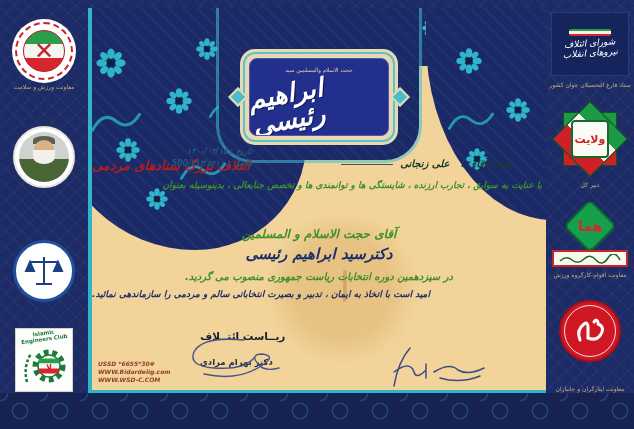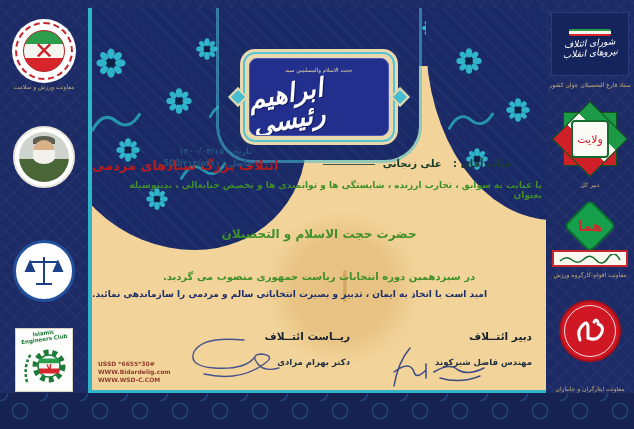--- a/index.html
+++ b/index.html
@@ -78,21 +78,21 @@
   .council-script{ color:#fff; font-family:"DejaVu Serif", serif; font-size:9px; font-style:italic;
      text-align:center; line-height:1.15; transform:rotate(-4deg); }
   
   .star-badge{ top:108px; width:62px; height:62px; }
   .star-sq{ position:absolute; inset:4px;
      background:linear-gradient(180deg,#1d9a45 0 30%, #f7f7f2 30% 62%, #cf2027 62%);
      border:1px solid #11531f; }
   .star-sq.r45{ transform:rotate(45deg); }
   .star-core{ position:absolute; inset:12px; background:#fbfbf6; border-radius:4px;
      display:flex; align-items:center; justify-content:center; border:2px solid #156b2d; }
-  .star-core span{ color:#cf2027; font-weight:normal; font-size:11px;text-align:center; }
+  .star-core span{ color:#cf2027; font-weight:bold; font-size:11px;text-align:center; }
   
   .homa-badge{ top:203px; width:46px; height:46px; }
   .homa-diamond{ position:absolute; inset:4px; transform:rotate(45deg); background:#16a04c;
      border:2px solid #0c6a30; border-radius:6px; display:flex; align-items:center; justify-content:center; }
   .homa-diamond span{ transform:rotate(-45deg); color:#d8262c; font-weight:bold; font-size:14px; }
   .homa-banner{ position:absolute; left:50%; transform:translateX(-50%); top:250px;
      width:76px; height:17px; background:#fbf8ef; border:2px solid #c8242b;
      display:flex; align-items:center; justify-content:center; overflow:hidden; }
   .homa-banner svg{ display:block; }
   
@@ -138,21 +138,21 @@
     text-shadow:1px 1px 0 #101a5c;
   }
   
   .watermark{ position:absolute; z-index:2; left:170px; top:205px; width:160px; height:150px;
      border-radius:50%;
      background:radial-gradient(circle, rgba(214,166,95,.38) 0 45%, rgba(214,166,95,.15) 60%, transparent 72%);
      display:flex; align-items:center; justify-content:center; }
   .watermark span{ color:rgba(188,138,63,.5); font-size:40px; font-family:"DejaVu Serif", serif;
      font-style:italic; transform:rotate(-14deg); }
   
-  .ctext{ position:absolute; z-index:5; }
+  .ctext{ position:absolute; z-index:5;font-style:italic; }
   .coalition-title{ left:0; width:100%; top:150px; 
      color:#b91c1c; font-weight:bold; font-size:13px; }
   .meta{ left:20px; top:138px; width:140px; direction:rtl; text-align:right;
      color:#27577d; font-size:8px; font-weight:bold; line-height:1.55; }
   .recipient{ left:215px; top:150px; width:205px; direction:rtl; text-align:right;
      color:#1e3c34; font-size:10px; font-weight:bold; }
   .recipient .rname{ color:#143826; margin-right:8px; }
   .recipient .uline{ display:inline-block; width:52px; border-bottom:1.3px solid #3a5a50;
      margin-right:4px; transform:translateY(-2px); }
   .intro{ left:8px; width:442px; top:172px; text-align:right; direction:rtl;
@@ -160,21 +160,21 @@
   .position-title{ left:0; width:100%; top:192px; text-align:center; direction:rtl;
      color:#cf1f26; font-weight:bold; font-size:15px; }
   .honorific{ left:0; width:100%; top:219px; text-align:center; direction:rtl;
      color:#3f8f2a; font-weight:bold; font-size:12px; }
   .appointee{ left:0; width:100%; top:237px; text-align:center; direction:rtl;
      color:#1d2f6b; font-weight:bold; font-size:15px; }
   .appointment{ left:0; width:100%; top:263px; text-align:center; direction:rtl;
      color:#3f8f2a; font-weight:bold; font-size:10px; }
   .hope{ left:0; width:100%; top:281px; text-align:left; direction:rtl;
      color:#1d2f6b; font-weight:bold; font-size:9px; }
-  .sig-block{ position:absolute; z-index:5; width:150px; text-align:right; direction:rtl; }
+  .sig-block{ position:absolute; z-index:5; width:150px; text-align:left; direction:rtl; }
   .sig-block .sig-title{ color:#17202c; font-weight:bold; font-size:10.5px; }
   .sig-block .sig-name{ color:#21303f; font-weight:bold; font-size:8.5px; margin-top:15px; }
   .sig-block.lft{ left:108px; top:322px; }
   .sig-block.rgt{ left:300px; top:322px; width:140px; }
   .sig-svg{ position:absolute; z-index:6; }
   .sig-svg.lft{ left:92px; top:326px; }
   .sig-svg.rgt{ left:288px; top:334px; }
   .footer-links{ left:6px; top:352px; direction:ltr; text-align:left;
      color:#913c2e; font-size:6px; line-height:1.35; font-weight:bold; }
 </style>
@@ -346,36 +346,33 @@
       </div>
     </div>
 
     <div class="ctext recipient">
       <span>جناب آقای :</span>
       <span class="rname">علی زنجانی</span>
       <span class="uline"></span>
     </div>
 
     <div class="ctext intro">با عنایت به سوابق ، تجارب ارزنده ، شایستگی ها و توانمندی ها و تخصص جنابعالی ، بدینوسیله بعنوان</div>
-    <div class="ctext honorific">حضرت حجت الاسلام و التحصیلان</div>
+    <div class="ctext honorific">آقای حجت الاسلام و المسلمین</div>
+    <div class="ctext appointee">دکترسید ابراهیم رئیسی</div>
     <div class="ctext appointment">در سیزدهمین دوره انتخابات ریاست جمهوری منصوب می گردید.</div>
     <div class="ctext hope">امید است با اتخاذ به ایمان ، تدبیر و بصیرت انتخاباتی سالم و مردمی را سازماندهی نمائید.</div>
 
     <div class="sig-block lft">
       <div class="sig-title">ریــاست ائتــلاف</div>
       <div class="sig-name">دکتر بهرام مرادی</div>
     </div>
     <svg class="sig-svg lft" width="115" height="48" viewBox="0 0 115 48">
       <path d="M60,6 Q18,2 10,18 Q4,32 30,34 Q60,36 70,24 M20,40 Q55,48 80,30 Q92,22 78,20 Q66,20 74,30 Q80,38 95,34" fill="none" stroke="#47538f" stroke-width="1.4" stroke-linecap="round"></path>
     </svg>
 
-    <div class="sig-block rgt">
-      <div class="sig-title">دبیر ائتــلاف</div>
-      <div class="sig-name">مهندس فاضل شیرکوند</div>
-    </div>
     <svg class="sig-svg rgt" width="120" height="52" viewBox="0 0 120 52">
       <path d="M30,6 Q18,20 14,44 M14,30 Q30,18 34,30 Q36,38 46,28 M46,22 L46,36 M54,30 Q70,20 78,28 Q88,34 104,26 M60,36 Q80,42 100,34" fill="none" stroke="#3d4a86" stroke-width="1.5" stroke-linecap="round"></path>
     </svg>
 
     <div class="ctext footer-links">
       <div>USSD *6655*30#</div>
       <div>WWW.Bidardelig.com</div>
       <div>WWW.WSD-C.COM</div>
     </div>
 

